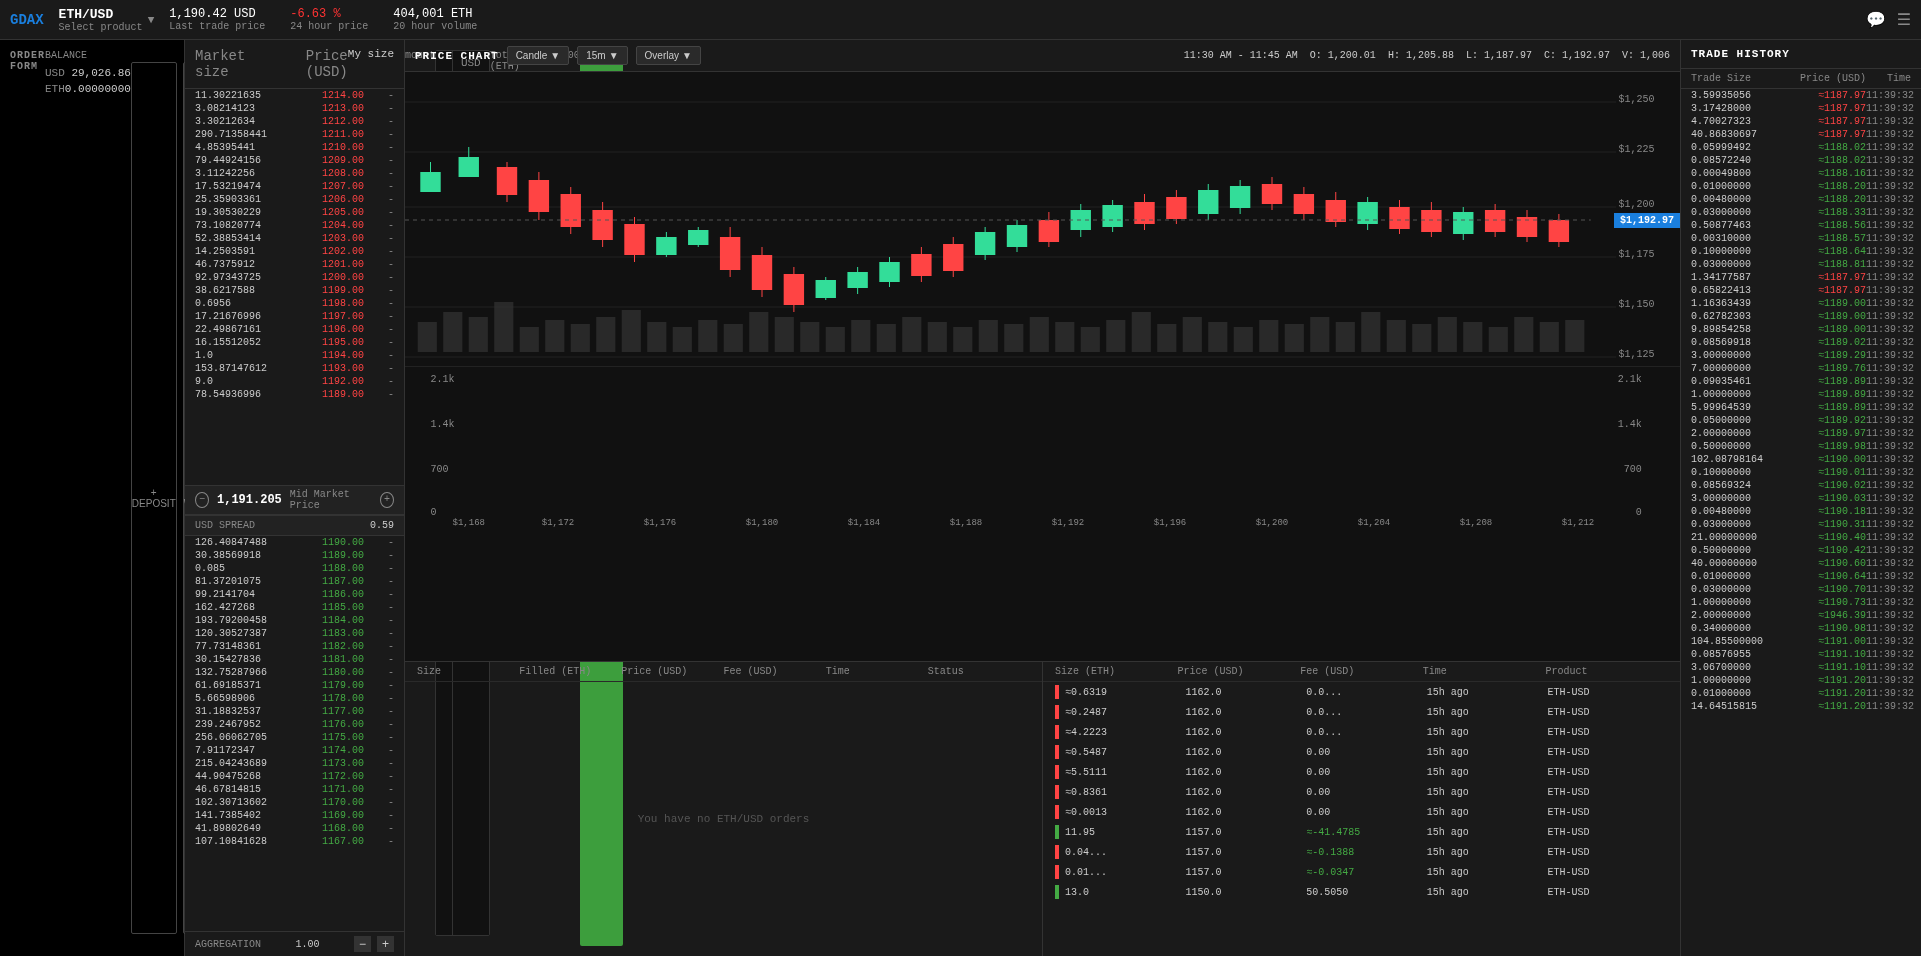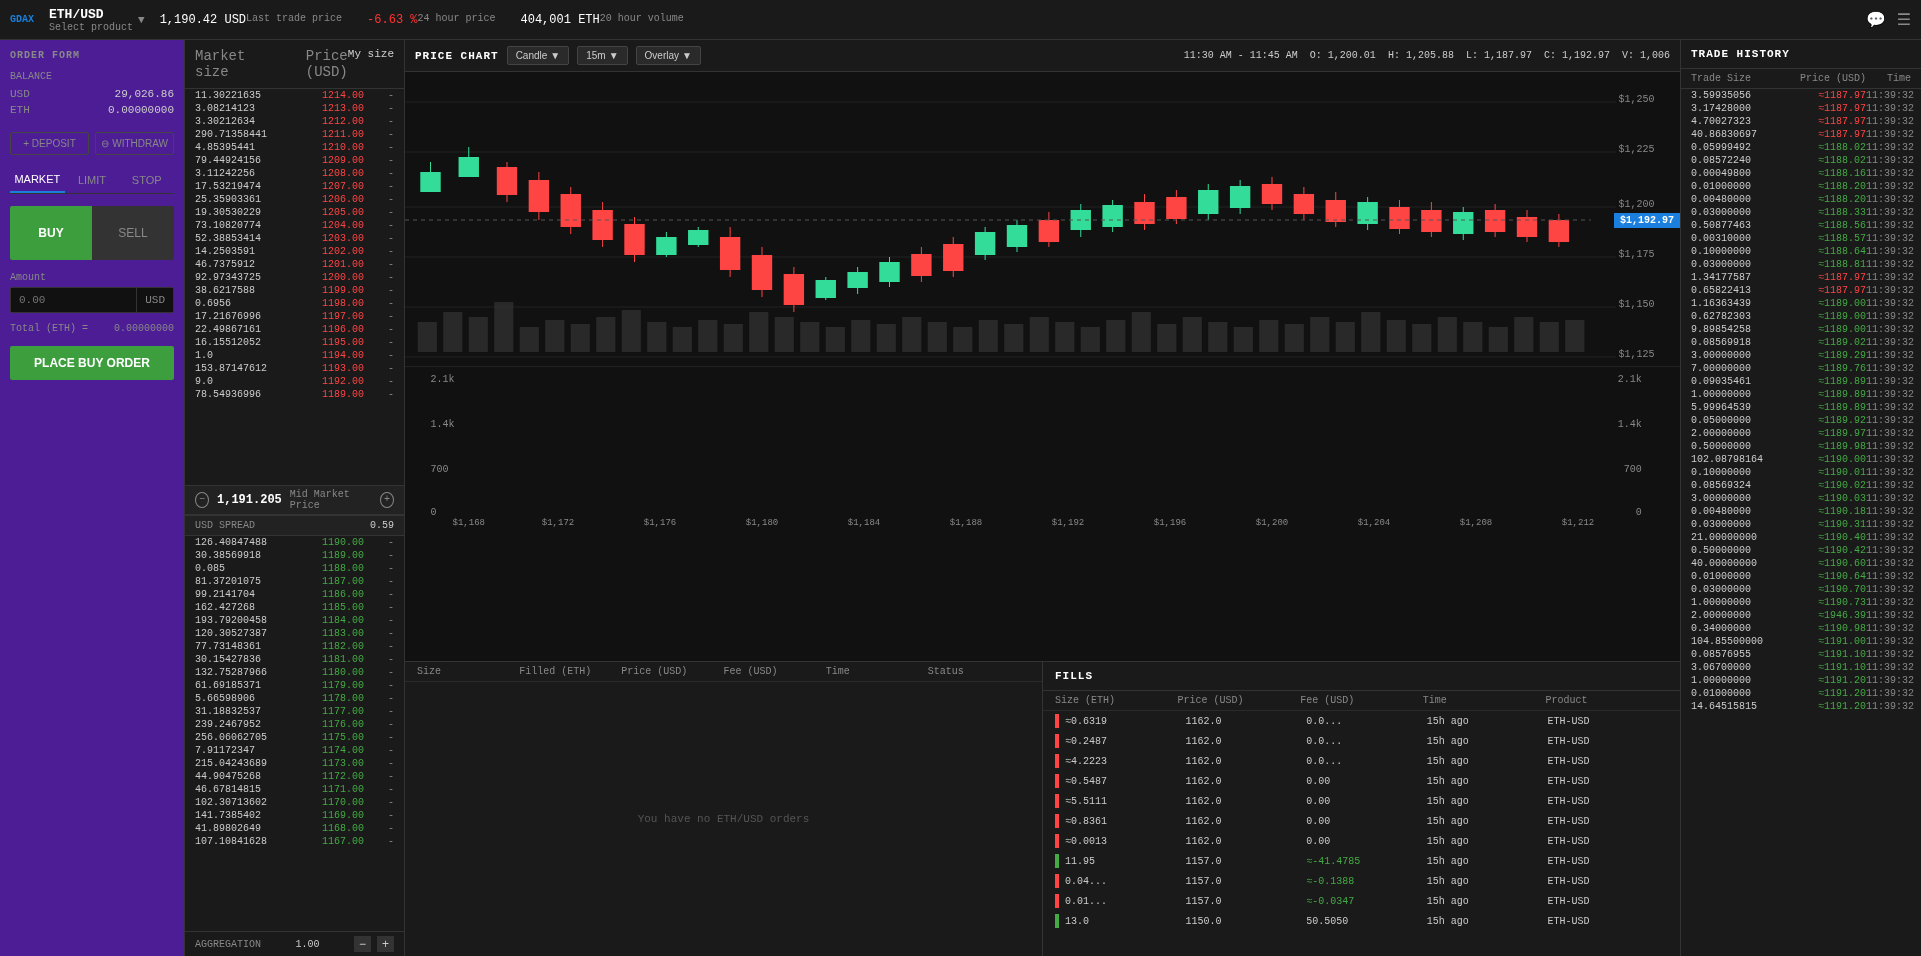--- a/index.html
+++ b/index.html
@@ -4,41 +4,41 @@
   <style>
     * { box-sizing: border-box; margin: 0; padding: 0; }
     body { background: #1a1a1a; color: #ccc; font-family: 'Courier New', monospace; font-size: 11px; overflow: hidden; }
     
     
     #header {
       display: flex; align-items: center;
       background: #1a1a1a; border-bottom: 1px solid #333;
       height: 40px; padding: 0 10px;
     }
-    #header .logo { color: #1a7fde; font-weight: bold; font-size: 10px; margin-right: 15px; }
+    #header .logo { color: #1a7fde; font-weight: bold; font-size: 14px; margin-right: 15px; }
     #header .pair { display: flex; flex-direction: column; margin-right: 5px; }
     #header .pair-name { color: #fff; font-size: 13px; font-weight: bold; }
     #header .pair-sub { color: #888; font-size: 10px; }
     #header .arrow { color: #888; margin-right: 15px; }
-    #header .stat { display: flex; margin-right: 25px; justify-content: center; }
+    #header .stat { display: flex; flex-direction: column; margin-right: 25px; justify-content: center; }
     #header .stat-val { color: #fff; font-size: 12px; }
     #header .stat-val.red { color: #f33; }
     #header .stat-label { color: #888; font-size: 10px; }
     #header .spacer { flex: 1; }
     #header .icon-btn { color: #888; font-size: 16px; margin-left: 10px; cursor: pointer; }
 
     
     #main { display: flex; height: calc(956px - 40px); }
 
     
     #order-form {
       width: 185px; min-width: 185px;
-      background: #4c1d95;
+      background: #000000;
       border-right: 1px solid #333;
-      display: flex; flex-direction: column;
+      display: flex; 
       padding: 10px;
     }
     .panel-title { color: #888; font-size: 10px; letter-spacing: 1px; margin-bottom: 10px; font-weight: bold; }
     .balance-section .balance-title { color: #888; font-size: 10px; margin-bottom: 6px; }
     .balance-row { display: flex; justify-content: space-between; margin-bottom: 4px; }
     .balance-currency { color: #888; }
     .balance-amount { color: #ccc; }
     .btn-row { display: flex; gap: 6px; margin: 12px 0; }
     .btn-outline {
       flex: 1; padding: 5px 0;
@@ -763,23 +763,20 @@
           <span class="bottom-col">Filled (ETH)</span>
           <span class="bottom-col">Price (USD)</span>
           <span class="bottom-col">Fee (USD)</span>
           <span class="bottom-col">Time</span>
           <span class="bottom-col">Status</span>
         </div>
         <div class="bottom-empty">You have no ETH/USD orders</div>
       </div>
 
       <div style="flex:1; display:flex; flex-direction:column; overflow:hidden;">
-        <div class="bottom-header">
-          <span class="bottom-title">FILLS</span>
-        </div>
         <div class="bottom-cols">
           <span class="bottom-col">Size (ETH)</span>
           <span class="bottom-col">Price (USD)</span>
           <span class="bottom-col">Fee (USD)</span>
           <span class="bottom-col">Time</span>
           <span class="bottom-col">Product</span>
         </div>
         <div style="overflow-y:auto; flex:1;" id="fills-rows-container">
             <div class="fills-row">
       <div class="fills-indicator red"></div>

